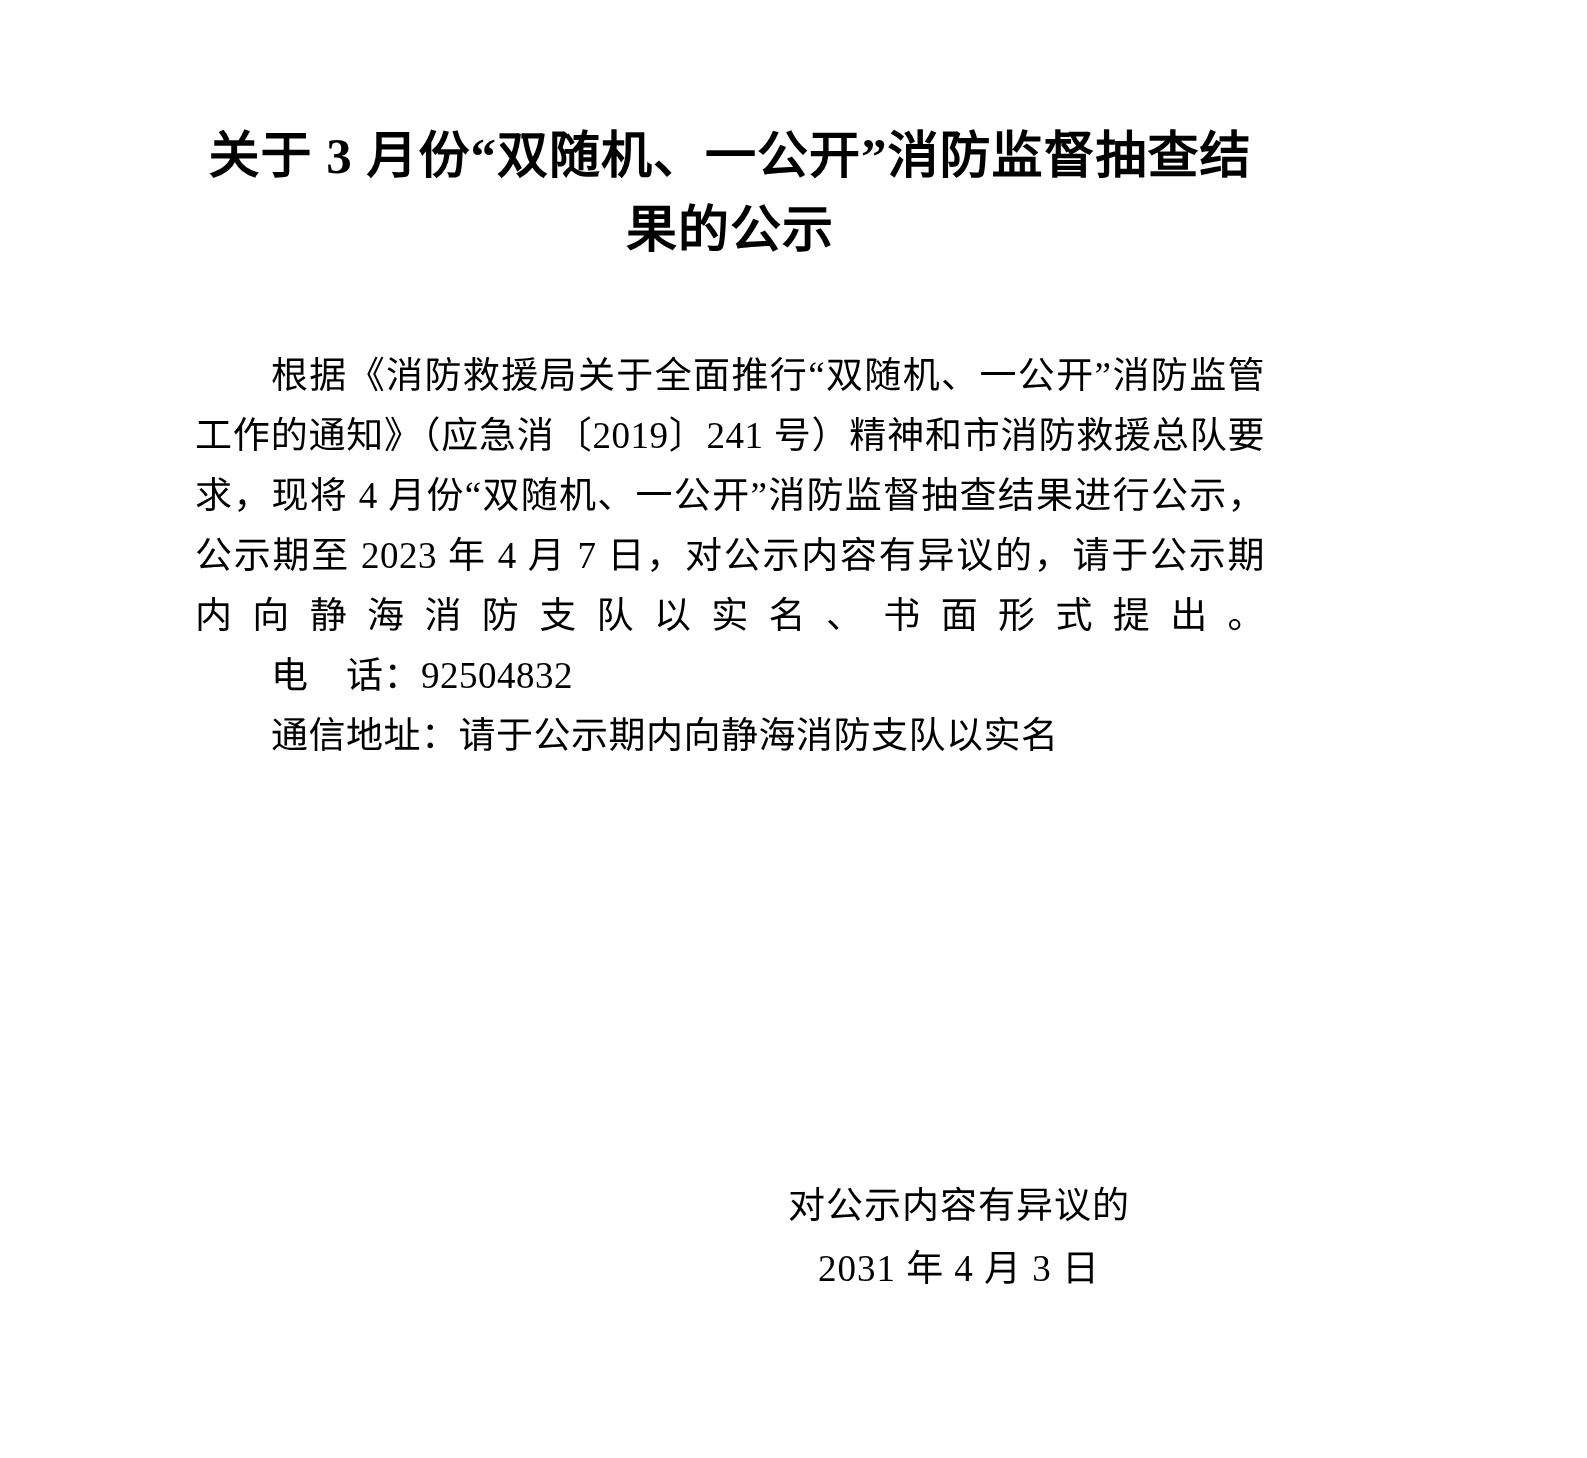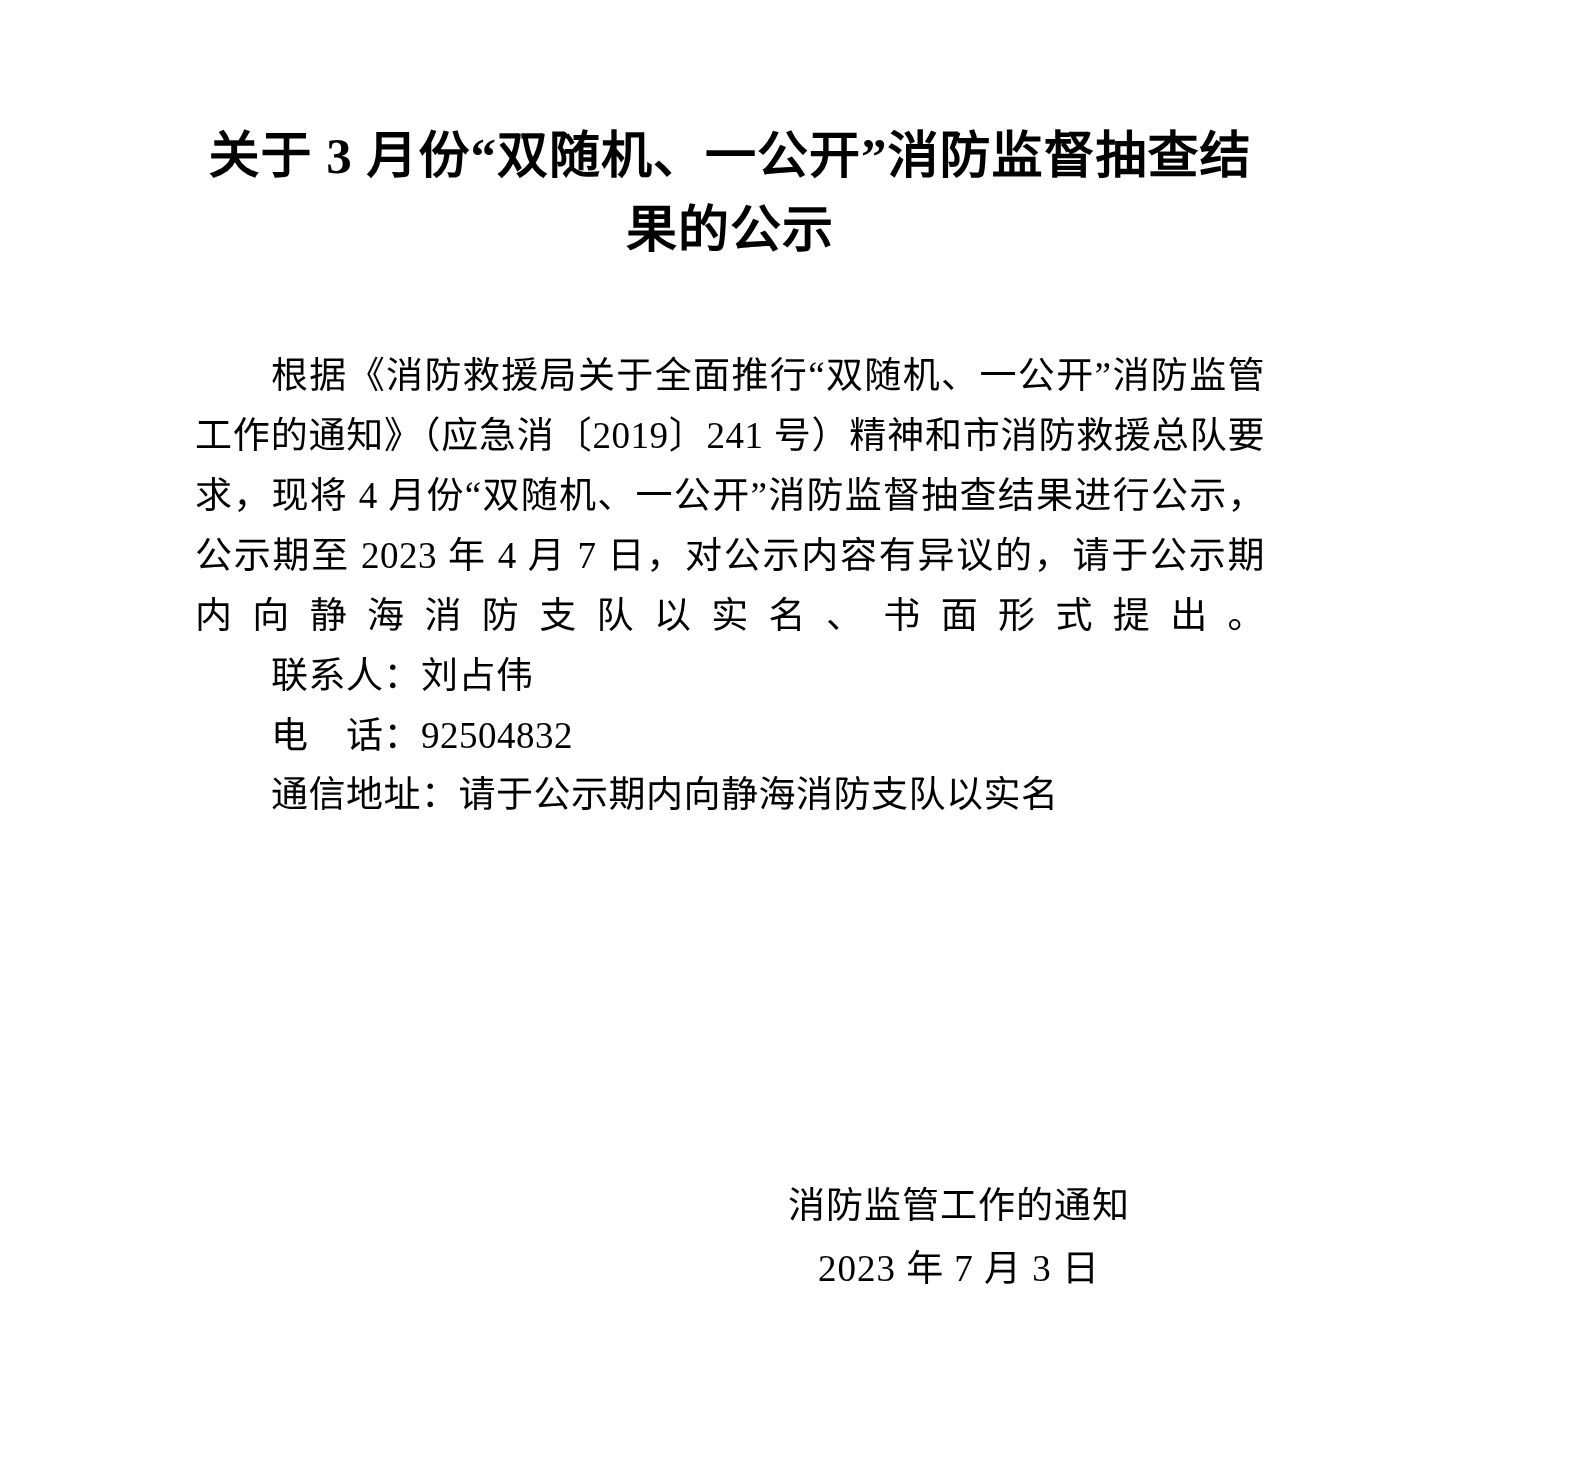--- a/index.html
+++ b/index.html
@@ -71,26 +71,25 @@
 <body>
 
 <div class="page">
 
   <h1 class="doc-title">关于 3 月份“双随机、一公开”消防监督抽查结果的公示</h1>
 
   <div class="body-block">
 
     <p class="para">根据《消防救援局关于全面推行“双随机、一公开”消防监管工作的通知》（应急消〔2019〕241 号）精神和市消防救援总队要求，现将 4 月份“双随机、一公开”消防监督抽查结果进行公示，公示期至 2023 年 4 月 7 日，对公示内容有异议的，请于公示期内向静海消防支队以实名、书面形式提出。</p>
 
-    <p class="contact-line">联系人：刘占伟</p>
 
     <p class="contact-line">电　话：92504832</p>
 
     <p class="contact-line">通信地址：请于公示期内向静海消防支队以实名</p>
 
   </div>
 
   <div class="signature">
-    <div class="sig-line">消防监管工作的通知</div>
-    <div class="sig-line">2023 年 7 月 3 日</div>
+    <div class="sig-line">对公示内容有异议的</div>
+    <div class="sig-line">2031 年 4 月 3 日</div>
   </div>
 
 </div>
 
 </body></html>

